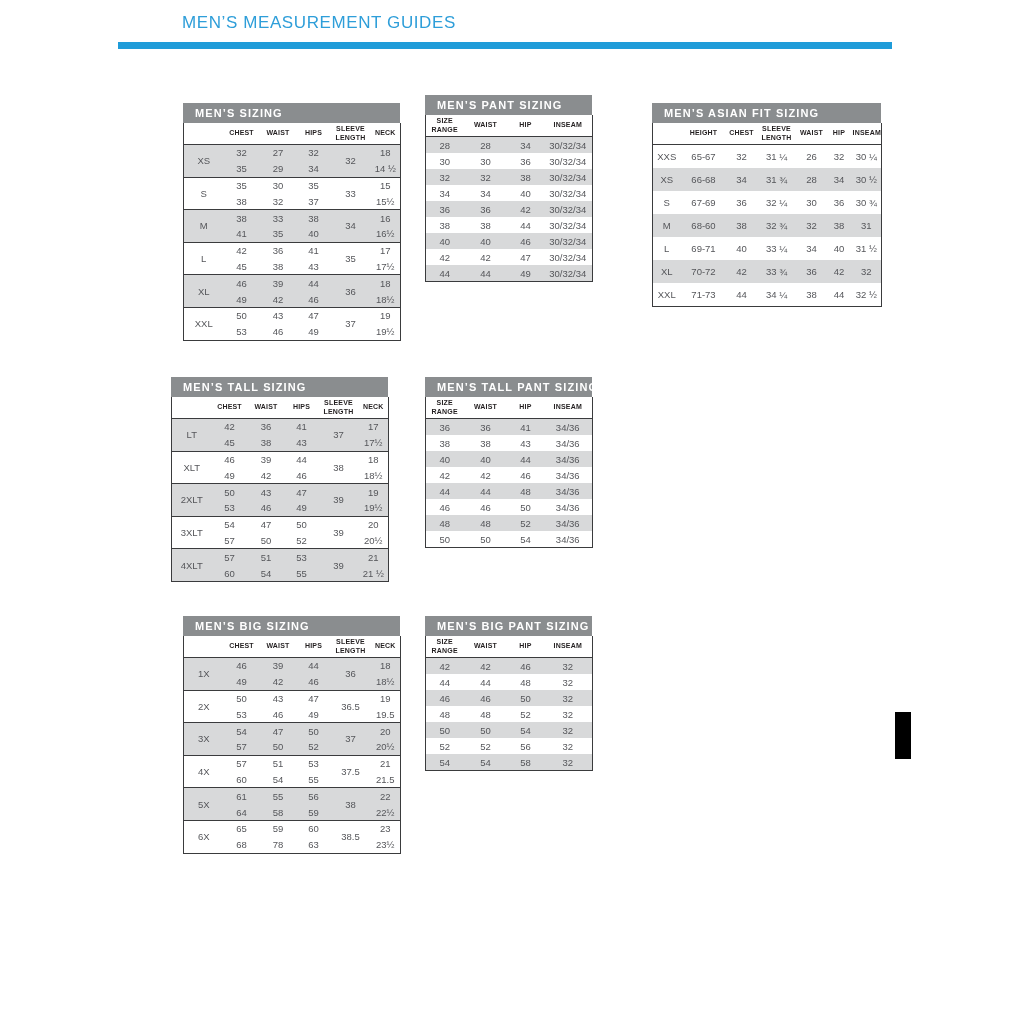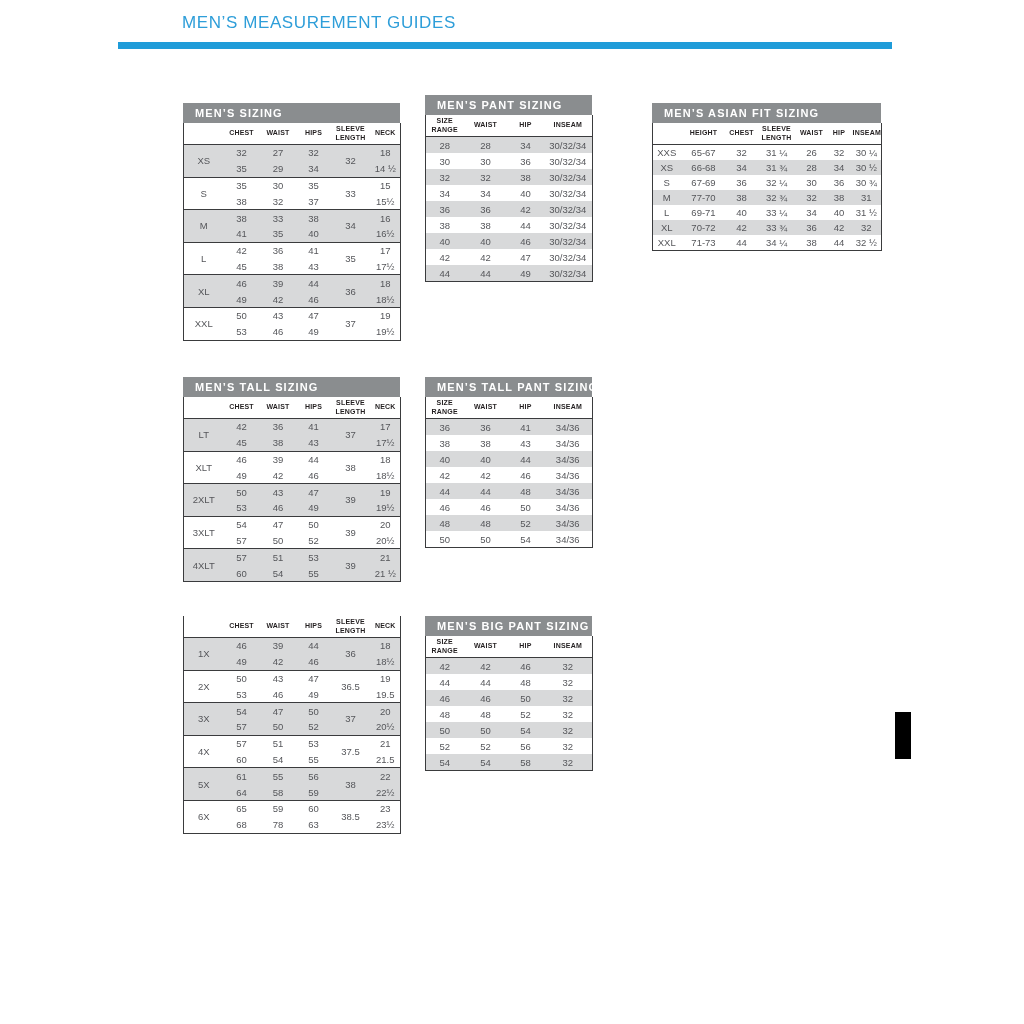--- a/index.html
+++ b/index.html
@@ -19,38 +19,38 @@
         border-left:1px solid #3A3B3D;border-right:1px solid #3A3B3D;border-bottom:1px solid #3A3B3D;}
   .tblbox thead td{height:19px;font-size:7px;font-weight:bold;color:#231F20;text-align:center;
         letter-spacing:.2px;line-height:1.15;border-bottom:1px solid #3A3B3D;background:#fff;
         padding:1px 1px;vertical-align:middle;}
   .tblbox tbody td{text-align:center;font-size:9.5px;color:#55565A;vertical-align:middle;padding:0;}
   tr.shade > td{background:#D8D9DA;}
   td.gend{border-bottom:1px solid #3A3B3D;}
 
   .cols-sizing tbody td{height:15.8px;}
   .cols-pant   tbody td{height:16px;}
-  .cols-asian  tbody td{height:15px;}
+  .cols-asian  tbody td{height:23px;}
 
   .cols-sizing col:nth-child(1){width:40px}.cols-sizing col:nth-child(2){width:36px}
   .cols-sizing col:nth-child(3){width:37px}.cols-sizing col:nth-child(4){width:34px}
   .cols-sizing col:nth-child(5){width:40px}.cols-sizing col:nth-child(6){width:30px}
 
   .cols-pant col:nth-child(1){width:38px}.cols-pant col:nth-child(2){width:44px}
   .cols-pant col:nth-child(3){width:36px}.cols-pant col:nth-child(4){width:49px}
 
   .cols-asian col:nth-child(1){width:28px}.cols-asian col:nth-child(2){width:46px}
   .cols-asian col:nth-child(3){width:30px}.cols-asian col:nth-child(4){width:40px}
   .cols-asian col:nth-child(5){width:30px}.cols-asian col:nth-child(6){width:25px}
   .cols-asian col:nth-child(7){width:30px}
 
   #t1{left:183px;top:103px;width:217px}
   #t2{left:425px;top:95px;width:167px}
   #t3{left:652px;top:103px;width:229px}
-  #t4{left:183px;top:377px;width:217px}
+  #t4{left:171px;top:377px;width:217px}
   #t5{left:425px;top:377px;width:167px}
   #t6{left:183px;top:616px;width:217px}
   #t7{left:425px;top:616px;width:167px}
 
   .footer{position:absolute;top:998px;left:600px;width:290px;display:flex;
           justify-content:flex-end;align-items:baseline;gap:14px;}
   .footer-label{font-size:8.5px;color:#6D6E71;letter-spacing:.4px;}
   .footer-page{font-size:11.5px;font-weight:bold;color:#231F20;margin-top:44px;}
   .edge-marker{position:absolute;left:895px;top:712px;width:16px;height:47px;background:#000;}
 </style>
@@ -291,21 +291,21 @@
             <td>S</td>
             <td>67-69</td>
             <td>36</td>
             <td>32 ¼</td>
             <td>30</td>
             <td>36</td>
             <td>30 ¾</td>
           </tr>
           <tr class="shade">
             <td>M</td>
-            <td>77-70</td>
+            <td>68-60</td>
             <td>38</td>
             <td>32 ¾</td>
             <td>32</td>
             <td>38</td>
             <td>31</td>
           </tr>
           <tr>
             <td>L</td>
             <td>69-71</td>
             <td>40</td>
@@ -493,20 +493,21 @@
           <tr>
             <td>50</td>
             <td>50</td>
             <td>54</td>
             <td>34/36</td>
           </tr>
         </tbody>
       </table>
     </div>
   <div id="t6" class="tblbox cols-sizing">
+      <div class="tbar">MEN’S BIG SIZING</div>
       <table>
         <colgroup>
           <col>
           <col>
           <col>
           <col>
           <col>
           <col>
         </colgroup>
         <thead>

